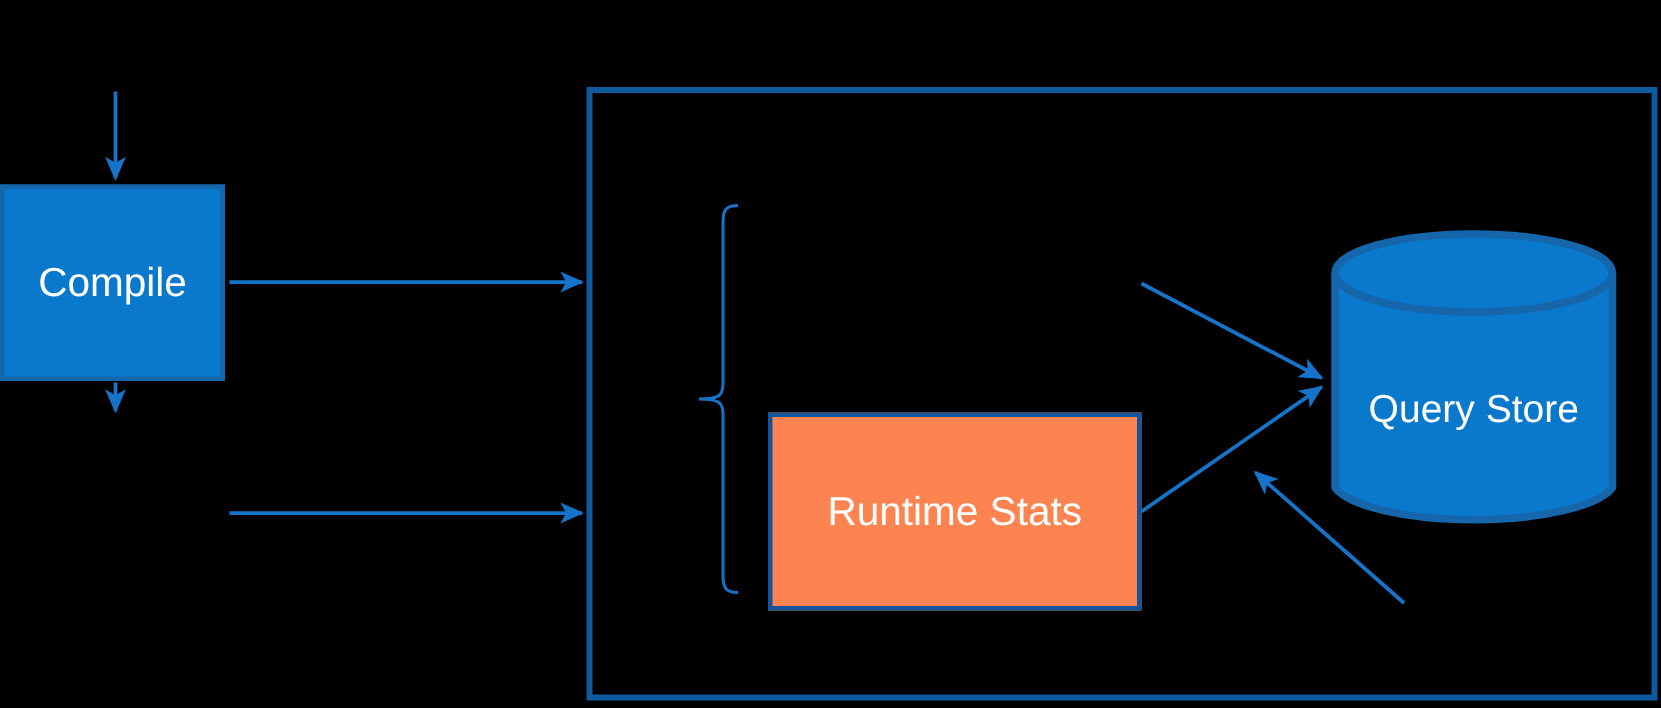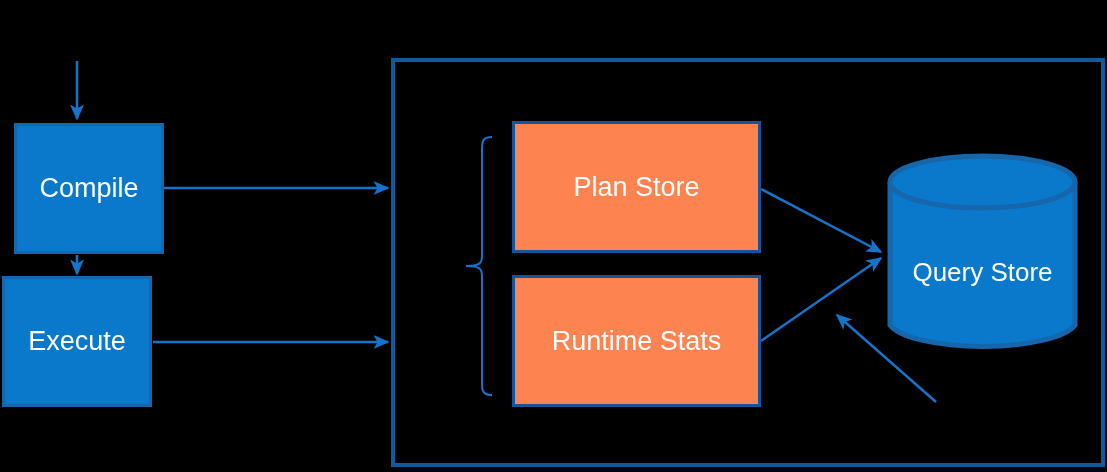--- a/index.html
+++ b/index.html
@@ -20,21 +20,21 @@
     z-index:2;
   }
   .blue-node{
     background:#0b79cb;
     border:3px solid #1566ab;
   }
   .orange-node{
     background:#fd8350;
     border:3px solid #15549b;
   }
-  #compile-box{left:14px;top:123px;width:150px;height:131px;}
+  #compile-box{left:0;top:123px;width:150px;height:131px;}
   #execute-box{left:2px;top:276px;width:150px;height:131px;}
   #container-box{
     position:absolute;box-sizing:border-box;
     left:391px;top:58px;width:714px;height:409px;
     border:4px solid #0e5a9c;
     background:transparent;
     z-index:0;
   }
   #plan-store-box{left:512px;top:121px;width:249px;height:132px;}
   #runtime-stats-box{left:512px;top:275px;width:249px;height:132px;}
@@ -82,27 +82,21 @@
 
     <line x1="761" y1="341" x2="881" y2="258" stroke="#1574c9" stroke-width="2.5" marker-end="url(#ah)"></line>
 
     <line x1="936" y1="402" x2="837" y2="315" stroke="#1574c9" stroke-width="2.5" marker-end="url(#ah)"></line>
   </svg>
 
   <div class="node blue-node" id="compile-box">
     <span class="lbl">Compile</span>
   </div>
 
-  <div class="node blue-node" id="execute-box">
-    <span class="lbl">Execute</span>
-  </div>
 
-  <div class="node orange-node" id="plan-store-box">
-    <span class="lbl">Plan Store</span>
-  </div>
 
   <div class="node orange-node" id="runtime-stats-box">
     <span class="lbl">Runtime Stats</span>
   </div>
 
   <div id="schema-label">
     <div class="lbl">Query Store</div>
   </div>
 
 </div>

